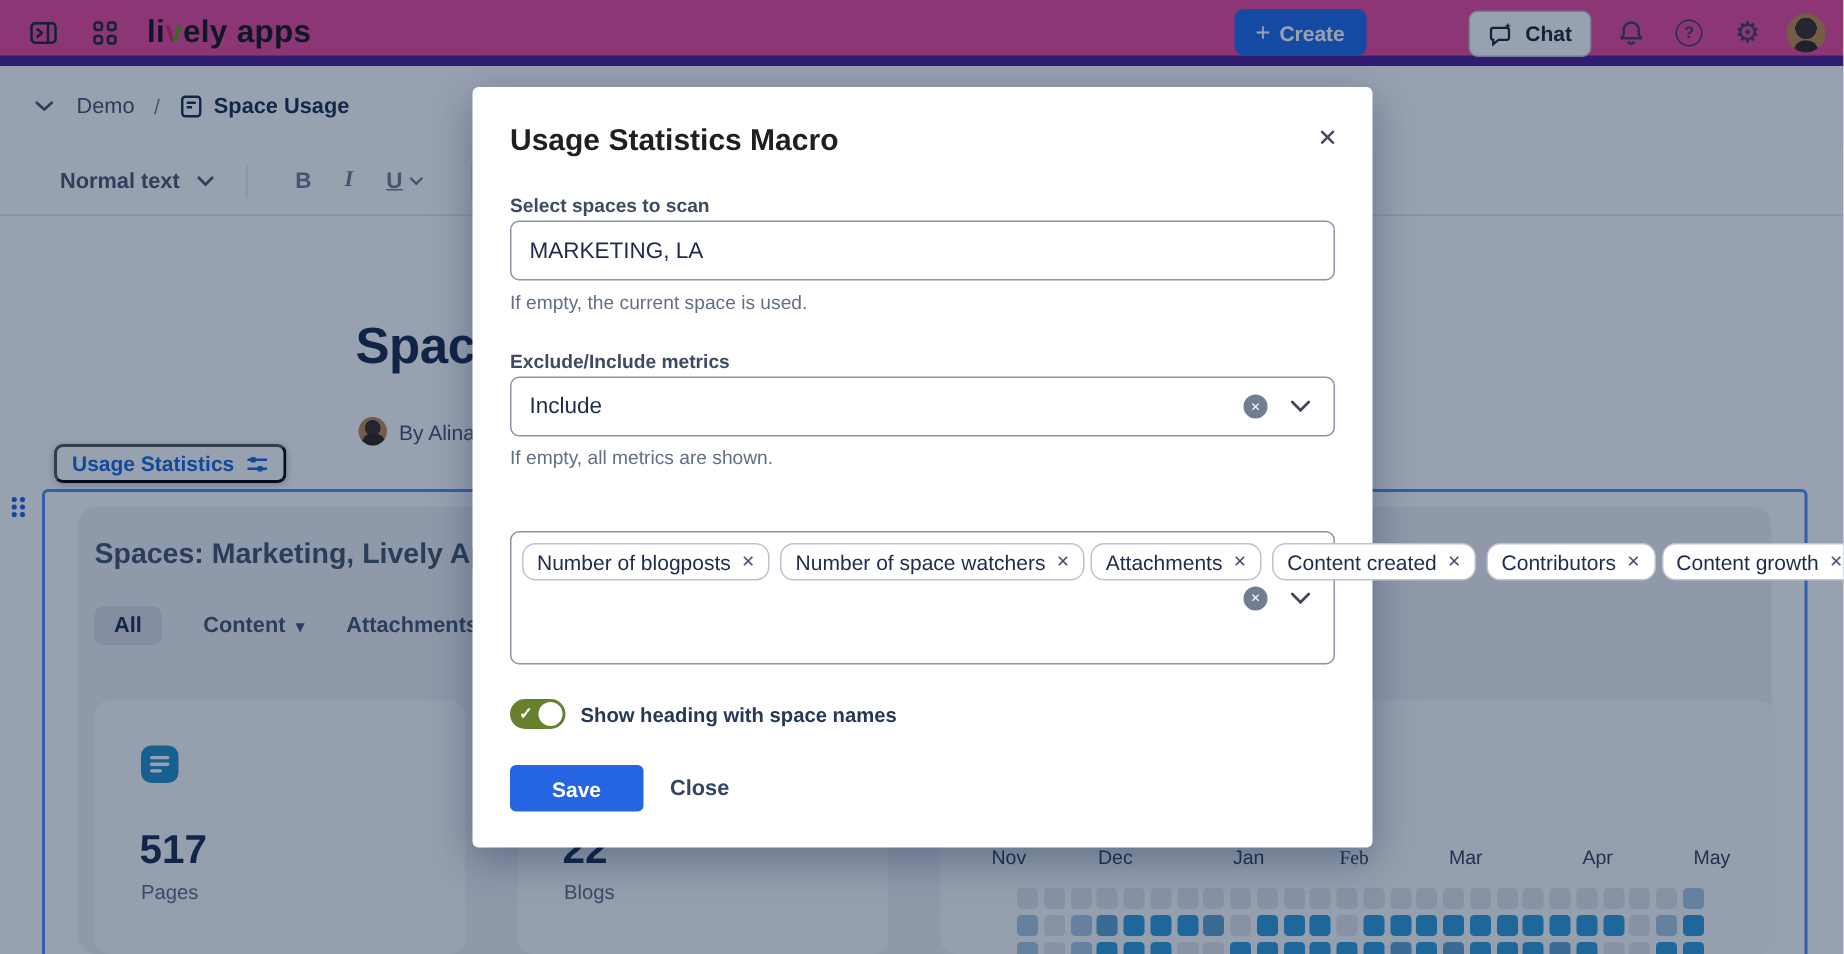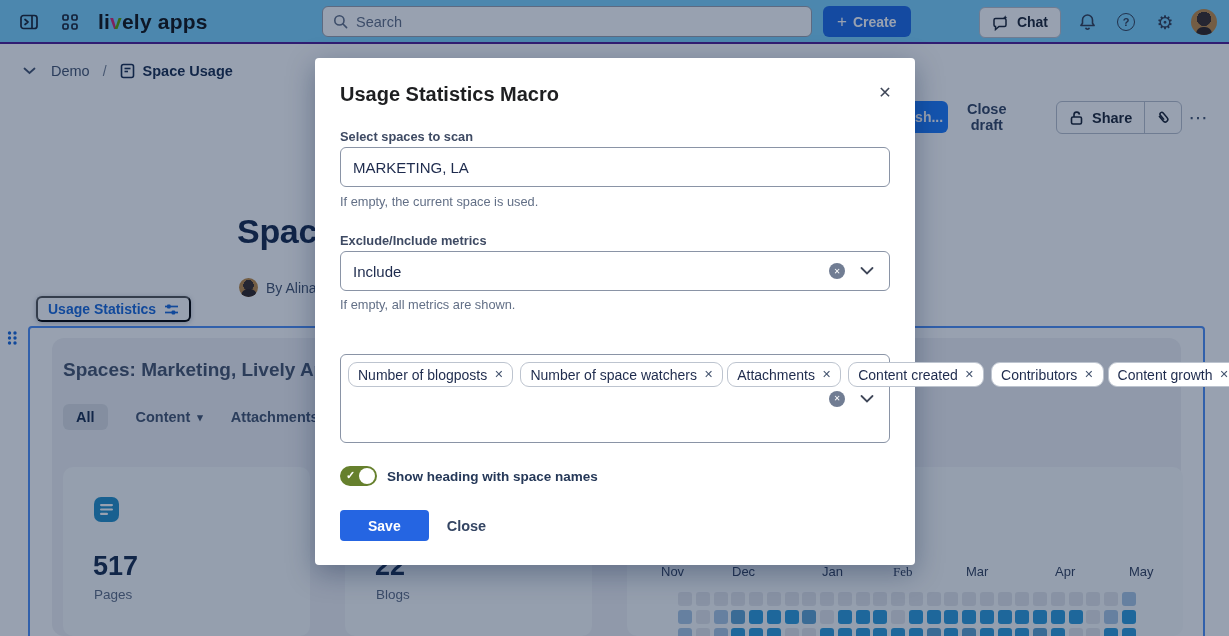--- a/index.html
+++ b/index.html
@@ -1,20 +1,20 @@
 <!DOCTYPE html>
 <html><head>
 <meta charset="utf-8">
 <style>
   * { margin:0; padding:0; box-sizing:border-box; }
   body { font-family:"Liberation Sans", sans-serif; background:#fff; }
   #app { position:relative; width:1229px; height:636px; overflow:hidden; background:#fff; }
 
   
-  .navbar { position:absolute; left:0; top:0; width:1229px; height:44px; background:#7dd3fc; border-bottom:2px solid #4c1d95; z-index:1; }
+  .navbar { position:absolute; left:0; top:0; width:1229px; height:44px; background:#ec4899; border-bottom:7px solid #4c1d95; z-index:1; }
   .nav-left { position:absolute; left:16px; top:0; height:44px; display:flex; align-items:center; gap:15px; }
   .icon-btn { display:flex; align-items:center; justify-content:center; width:26px; height:26px; background:none; border:none; cursor:pointer; }
   .logo { font-size:21px; font-weight:700; color:#101214; letter-spacing:.2px; }
   .logo .accent { background:linear-gradient(100deg,#D6246E 47%,#5BA300 53%); -webkit-background-clip:text; background-clip:text; color:transparent; }
   .search-box { position:absolute; left:322px; top:6px; width:490px; height:31px; border:1px solid #99A1AE; border-radius:6px; display:flex; align-items:center; padding:0 10px; gap:8px; background:#fff; }
   .search-box input { border:none; outline:none; flex:1; font-size:14.5px; font-family:inherit; color:#172B4D; background:transparent; }
   .search-box input::placeholder { color:#626F86; }
   .btn-primary { display:flex; align-items:center; justify-content:center; gap:6px; background:#1D7AFC; color:#fff; border:none; border-radius:6px; font-size:14px; font-weight:700; font-family:inherit; cursor:pointer; }
   .create-btn { position:absolute; left:823px; top:6px; height:31px; padding:0 14px; background:#1D6AE5; }
   .create-btn .plus { font-size:17px; font-weight:400; }
@@ -119,29 +119,20 @@
             <rect x="2" y="2" width="5" height="5" rx="1.6"></rect>
             <rect x="11" y="2" width="5" height="5" rx="1.6"></rect>
             <rect x="2" y="11" width="5" height="5" rx="1.6"></rect>
             <rect x="11" y="11" width="5" height="5" rx="1.6"></rect>
           </svg>
         </span>
       </button>
       <div class="logo"><span>li</span><span class="accent">v</span><span>ely apps</span></div>
     </div>
 
-    <div class="search-box">
-      <span>
-        <svg width="15" height="15" viewBox="0 0 15 15" fill="none" stroke="#626F86" stroke-width="1.6">
-          <circle cx="6.4" cy="6.4" r="4.6"></circle>
-            <line x1="10" y1="10" x2="13.6" y2="13.6" stroke-linecap="round"></line>
-        </svg>
-      </span>
-      <input type="text" placeholder="Search" style="">
-    </div>
 
     <button class="btn-primary create-btn">
       <span class="plus">+</span>
       <span>Create</span>
     </button>
 
     <div class="nav-right">
       <button class="chat-btn">
         <span>
           <svg width="18" height="17" viewBox="0 0 18 17" fill="none" stroke="#1A2333" stroke-width="1.5">
@@ -212,20 +203,42 @@
         <span>
           <svg width="17" height="17" viewBox="0 0 17 17" fill="none" stroke="#1A2333" stroke-width="1.5" style="transform:rotate(-40deg)">
             <path d="M6 4.5v6.5a2.6 2.6 0 0 0 5.2 0V4.8a1.8 1.8 0 0 0-3.6 0V10.5"></path>
           </svg>
         </span>
       </button>
     </div>
     <button class="more-btn">⋯</button>
   </div>
 
+  <div class="edit-toolbar">
+    <button class="style-select">
+      <span>Normal text</span>
+      <span>
+        <svg width="12" height="8" viewBox="0 0 12 8" fill="none" stroke="#4A566E" stroke-width="1.8" stroke-linecap="round">
+            <polyline points="1.5,1.5 6,6 10.5,1.5"></polyline>
+          </svg>
+      </span>
+    </button>
+    <span class="tb-divider"></span>
+    <button class="fmt-btn">B</button>
+    <button class="fmt-btn fmt-italic">I</button>
+    <button class="fmt-btn">
+      <span class="fmt-underline">U</span>
+      <span>
+        <svg width="9" height="6" viewBox="0 0 9 6" fill="none" stroke="#707C93" stroke-width="1.6" stroke-linecap="round">
+            <polyline points="1,1 4.5,4.5 8,1"></polyline>
+          </svg>
+      </span>
+    </button>
+    <span class="tb-divider"></span>
+  </div>
 
   <h1 class="page-title">Space Usage</h1>
 
   <div class="byline">
     <div class="avatar"></div>
     <span class="byline-text">By Alina N</span>
   </div>
 
   <button class="macro-chip">
     <span>Usage Statistics</span>

